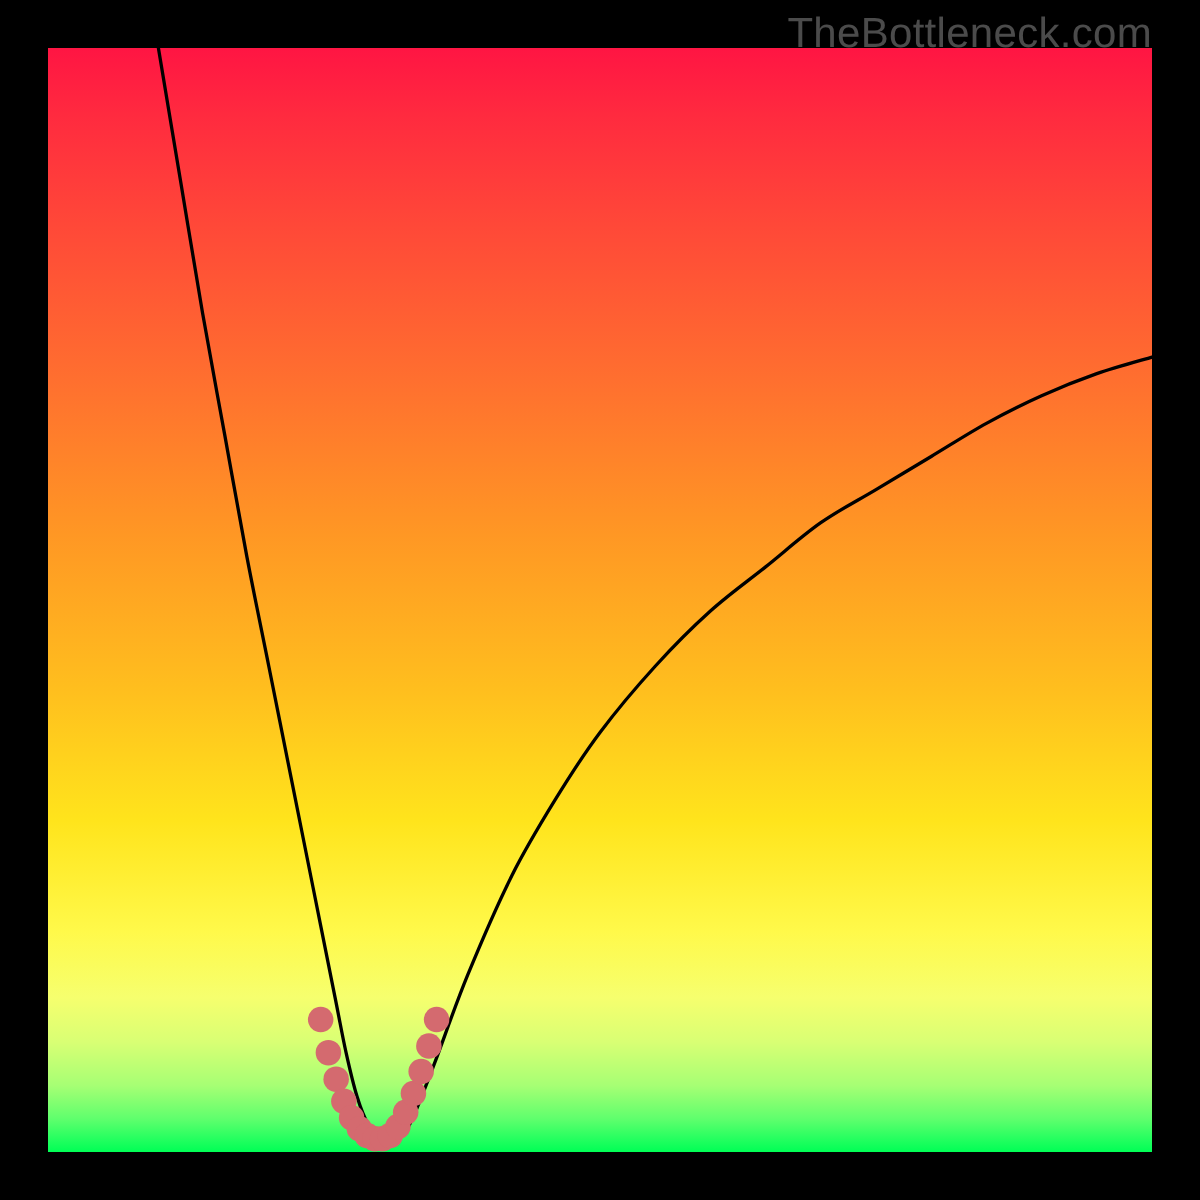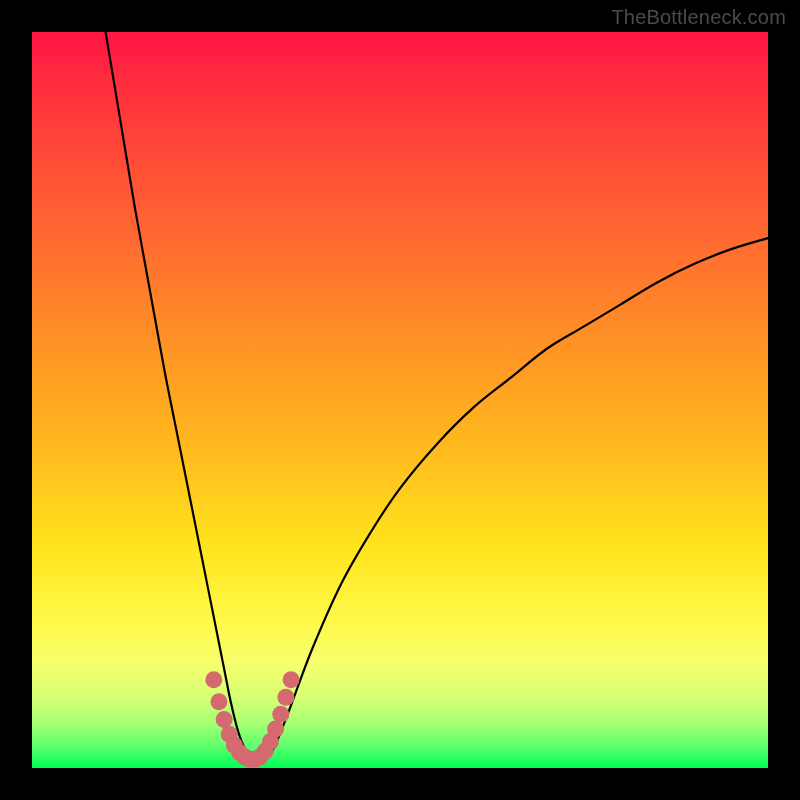--- a/index.html
+++ b/index.html
@@ -40,23 +40,23 @@
       #d9ff74 90%,
       #a6ff74 94%,
       #5fff6d 97%,
       #1fff5e 99%,
       #00ff55 100%
     );
   }
   .watermark {
     position: absolute;
     top: 6px;
-    right: 14px;
+    right: 32px;
     color: #4b4b4b;
-    font-size: 20px;
+    font-size: 28px;
     letter-spacing: 0.2px;
     font-weight: 400;
   }
   svg.curve {
     position: absolute;
     left: 0;
     top: 0;
     width: 736px;
     height: 736px;
     overflow: visible;

